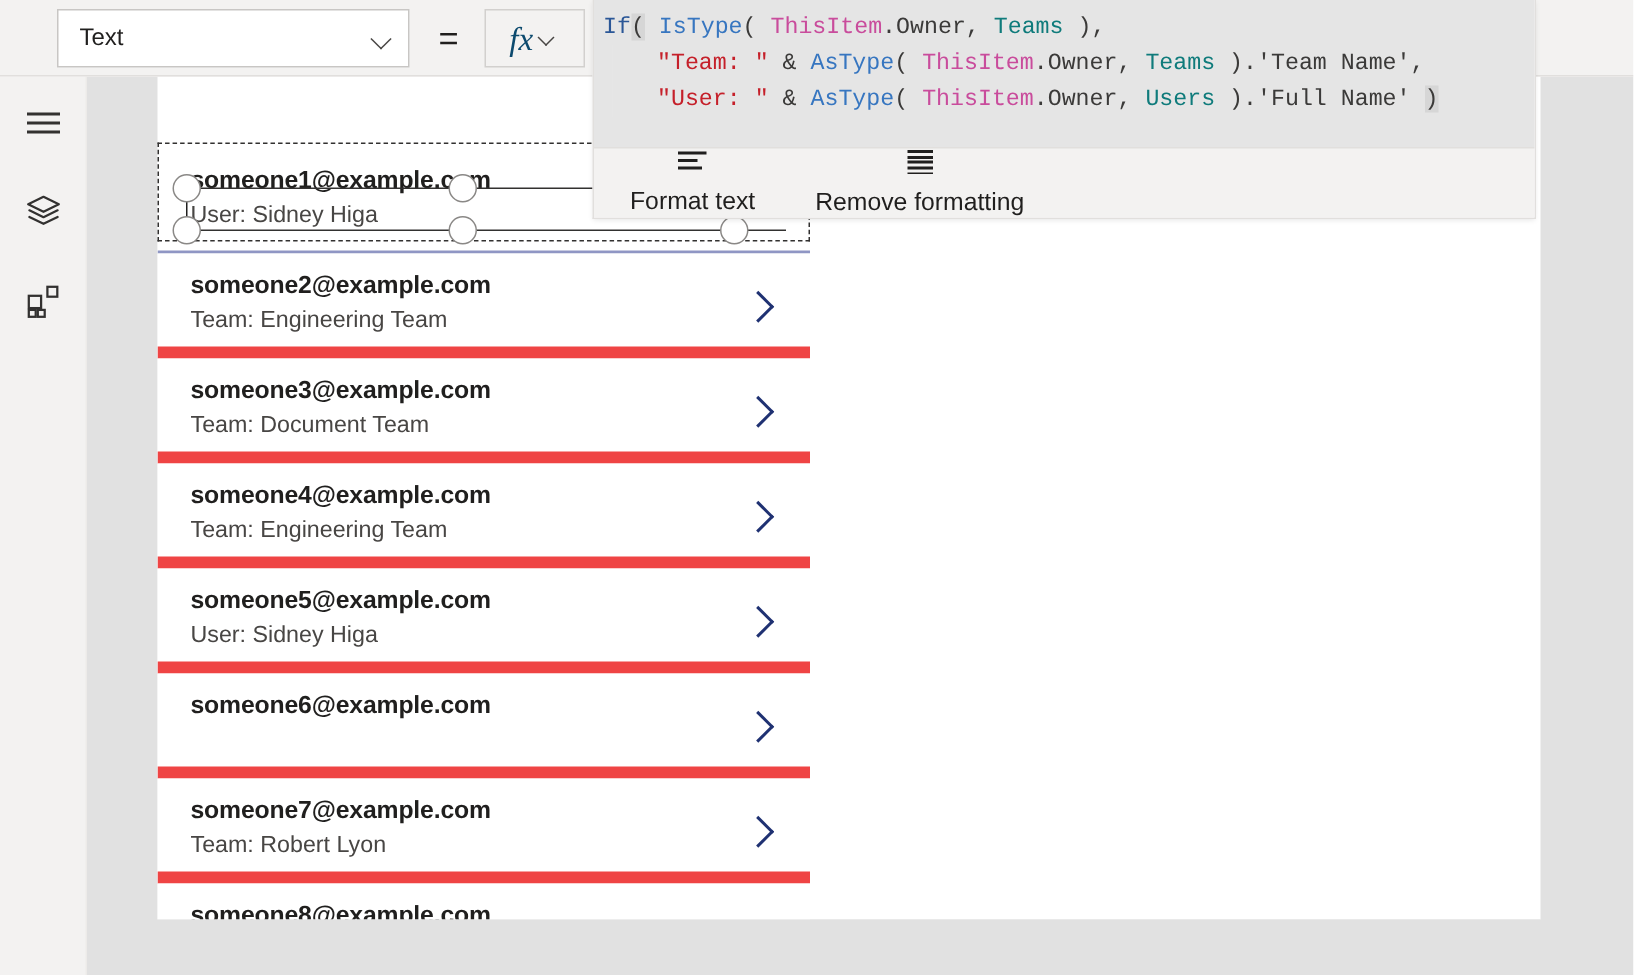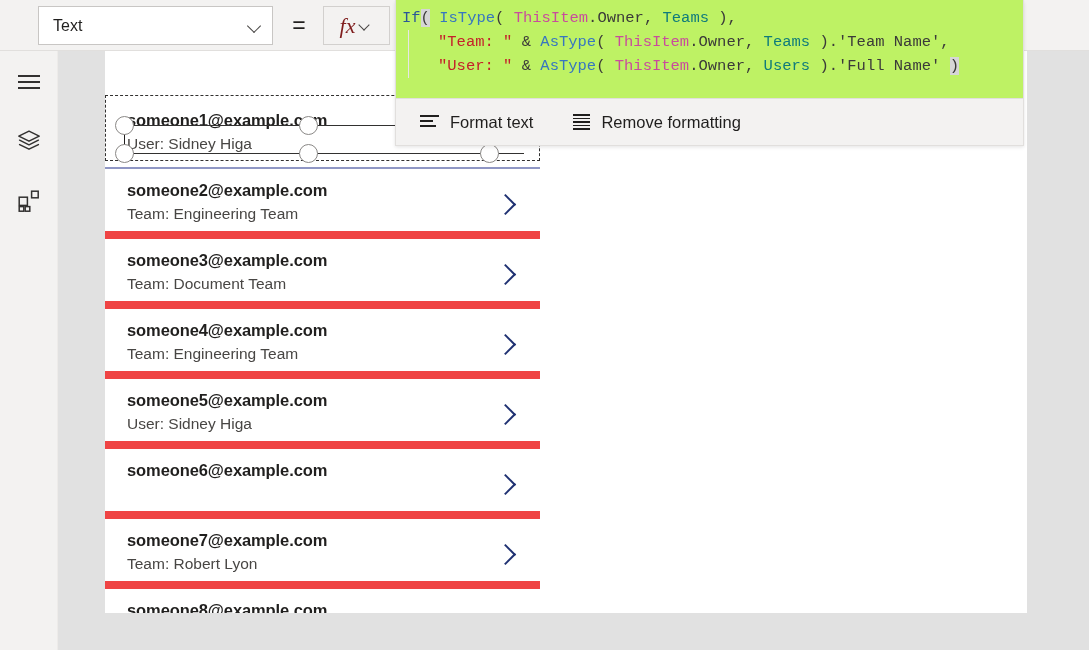--- a/index.html
+++ b/index.html
@@ -85,21 +85,21 @@
     display: flex;
     align-items: center;
     justify-content: center;
     gap: 4px;
     cursor: pointer;
   }
   .fx-glyph {
     font-family: "Liberation Serif", serif;
     font-style: italic;
     font-size: 22px;
-    color: #7f1d1d;
+    color: #0c4a6e;
     line-height: 1;
   }
   .fx-button .chev-down::before {
     width: 7px; height: 7px;
     border-right-width: 1.2px;
     border-bottom-width: 1.2px;
   }
 
   
   .formula-panel {
@@ -108,21 +108,21 @@
     width: 629px;
     z-index: 60;
     background: #ffffff;
     border: 1px solid #e1dfdd;
     border-top: none;
     box-shadow: 0 1.6px 3.6px rgba(0,0,0,0.10), 0 0.3px 0.9px rgba(0,0,0,0.08);
   }
 
   .formula-editor {
     padding: 6px 10px 20px 6px;
-    background: #bef264;
+    background: #e5e5e5;
     font-family: "Liberation Mono", monospace;
     font-size: 15.5px;
     line-height: 24px;
     white-space: pre;
     color: #3b3a39;
     min-height: 94px;
     cursor: text;
   }
   .formula-line { display: block; height: 24px; }
   .formula-line.indented { padding-left: 36px; position: relative; }
@@ -152,20 +152,21 @@
     align-items: center;
     padding-left: 18px;
     gap: 28px;
   }
   .ftb-item {
     display: flex;
     align-items: center;
     gap: 11px;
     cursor: pointer;
     padding: 5px 6px;
+    flex-direction: column;
   }
   .ftb-label {
     font-size: 16.5px;
     color: #201f1e;
     line-height: 1;
   }
 
   .icon-format-text {
     width: 19px; height: 14px;
     position: relative; flex: none;

